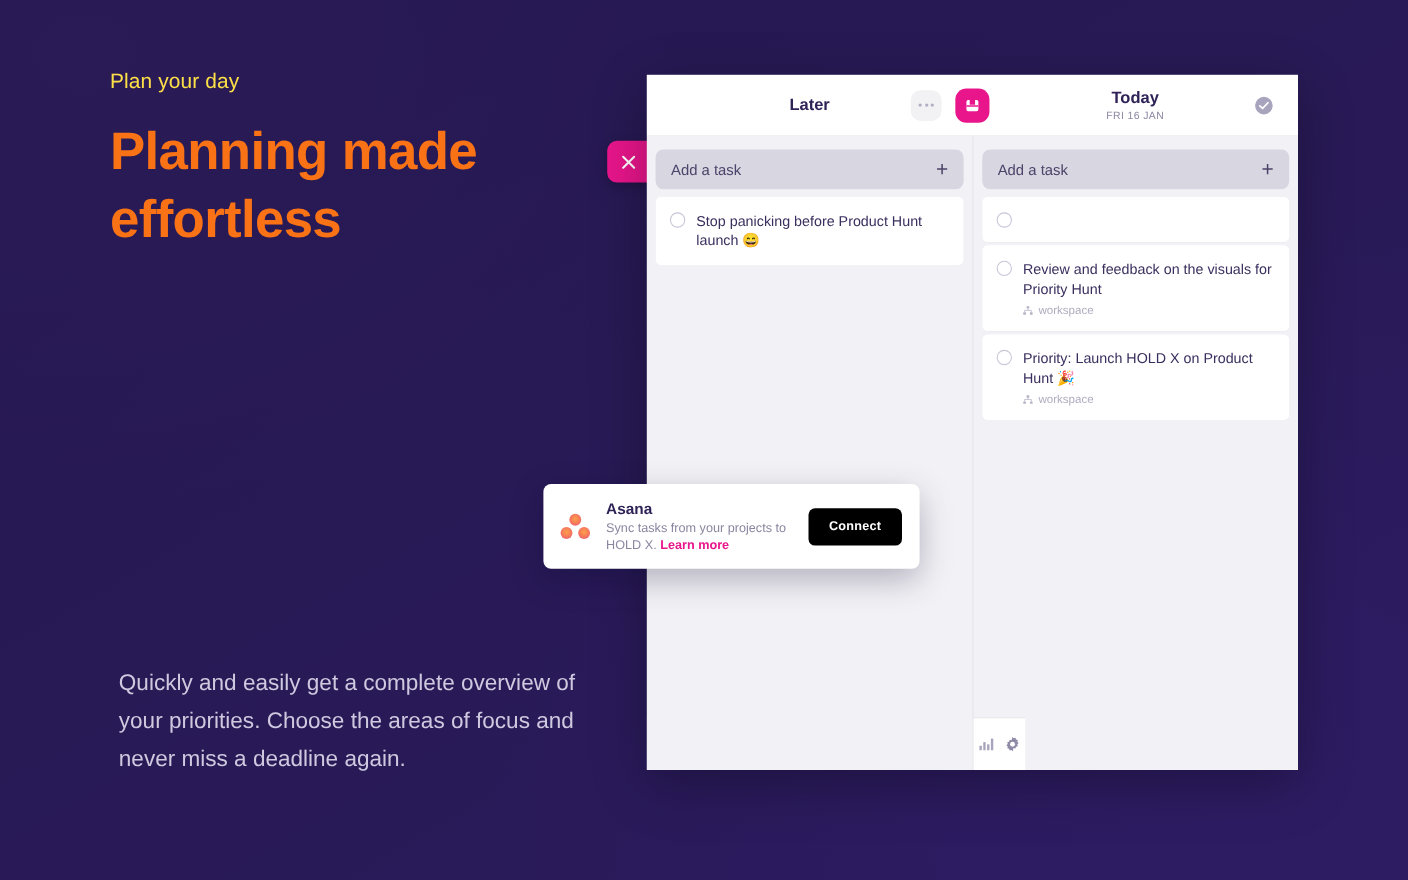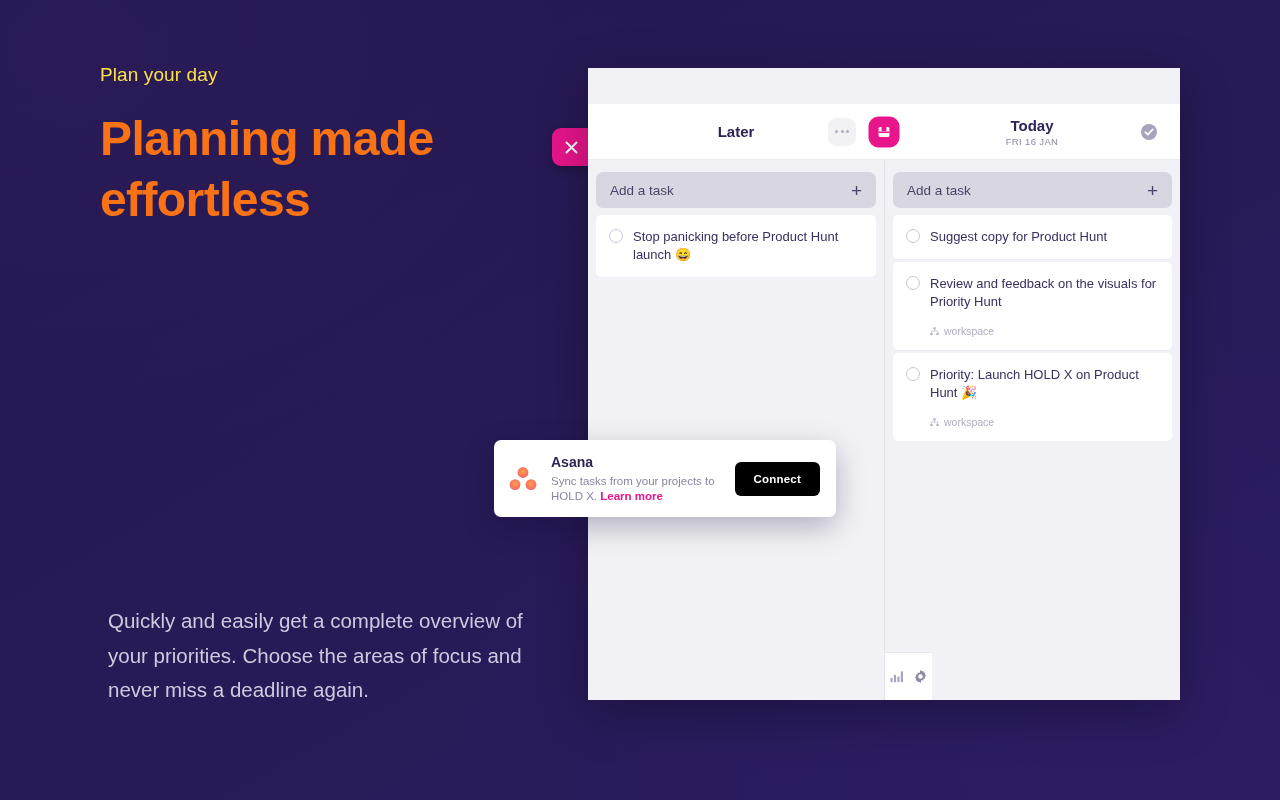--- a/index.html
+++ b/index.html
@@ -67,21 +67,20 @@
     display: flex; flex-direction: column;
     overflow: hidden;
   }
   .panel-header {
     height: 56px;
     background: #ffffff;
     display: flex; align-items: flex-end;
     position: relative;
     flex: 0 0 56px;
     border-bottom: 1px solid #ececed;
-    margin-top: 36px;
   }
   .hdr-col { width: 296px; display: flex; align-items: center; justify-content: center; position: relative; height: 100%; }
   .hdr-title {
     font-size: 15px; font-weight: bold; color: #2f2256;
     line-height: 17px; text-align: center;
   }
   .hdr-sub {
     font-size: 9.5px; color: #8d88a3; letter-spacing: .35px;
     text-align: center; margin-top: 2px; font-weight: 400;
   }
@@ -132,21 +131,21 @@
   .task-radio {
     width: 14px; height: 14px; border-radius: 50%;
     border: 1.4px solid #c9c6d6; flex: 0 0 14px; margin-top: 1px;
     background: #fff; cursor: pointer;
   }
   .task-main { flex: 1; min-width: 0; }
   .task-text {
     font-size: 13px; line-height: 18px; color: #3a2f5e; font-weight: 400;
   }
   .task-meta {
-    margin-top: 14px; display: flex; align-items: center; gap: 5px;
+    margin-top: 4px; display: flex; align-items: center; gap: 5px;
     font-size: 10.5px; color: #b0acc0;
   }
   .panel-footer {
     height: 48px; background: #ffffff; border-top: 1px solid #e7e6ec;
     display: flex; flex: 0 0 48px;
   }
   .footer-slot {
     flex: 1; display: flex; align-items: center; justify-content: center;
     cursor: pointer;
   }
@@ -247,23 +246,20 @@
 
     <div class="column right">
       <div class="add-task">
         <span class="add-task-label">Add a task</span>
         <span class="plus">+</span>
       </div>
       <div class="task-list">
 
         <div class="task-card">
           <div class="task-radio"></div>
-          <div class="task-main">
-            <div class="task-text">Suggest copy for Product Hunt</div>
-          </div>
         </div>
 
         <div class="task-card">
           <div class="task-radio"></div>
           <div class="task-main">
             <div class="task-text">Review and feedback on the visuals for Priority Hunt</div>
             <div class="task-meta">
               <svg width="9" height="9" viewBox="0 0 10 10">
                 <rect x="3.6" y="0.4" width="2.8" height="2.4" rx="0.5" fill="#b6b2c6"></rect>
                 <rect x="0.2" y="6.6" width="2.8" height="2.4" rx="0.5" fill="#b6b2c6"></rect>

